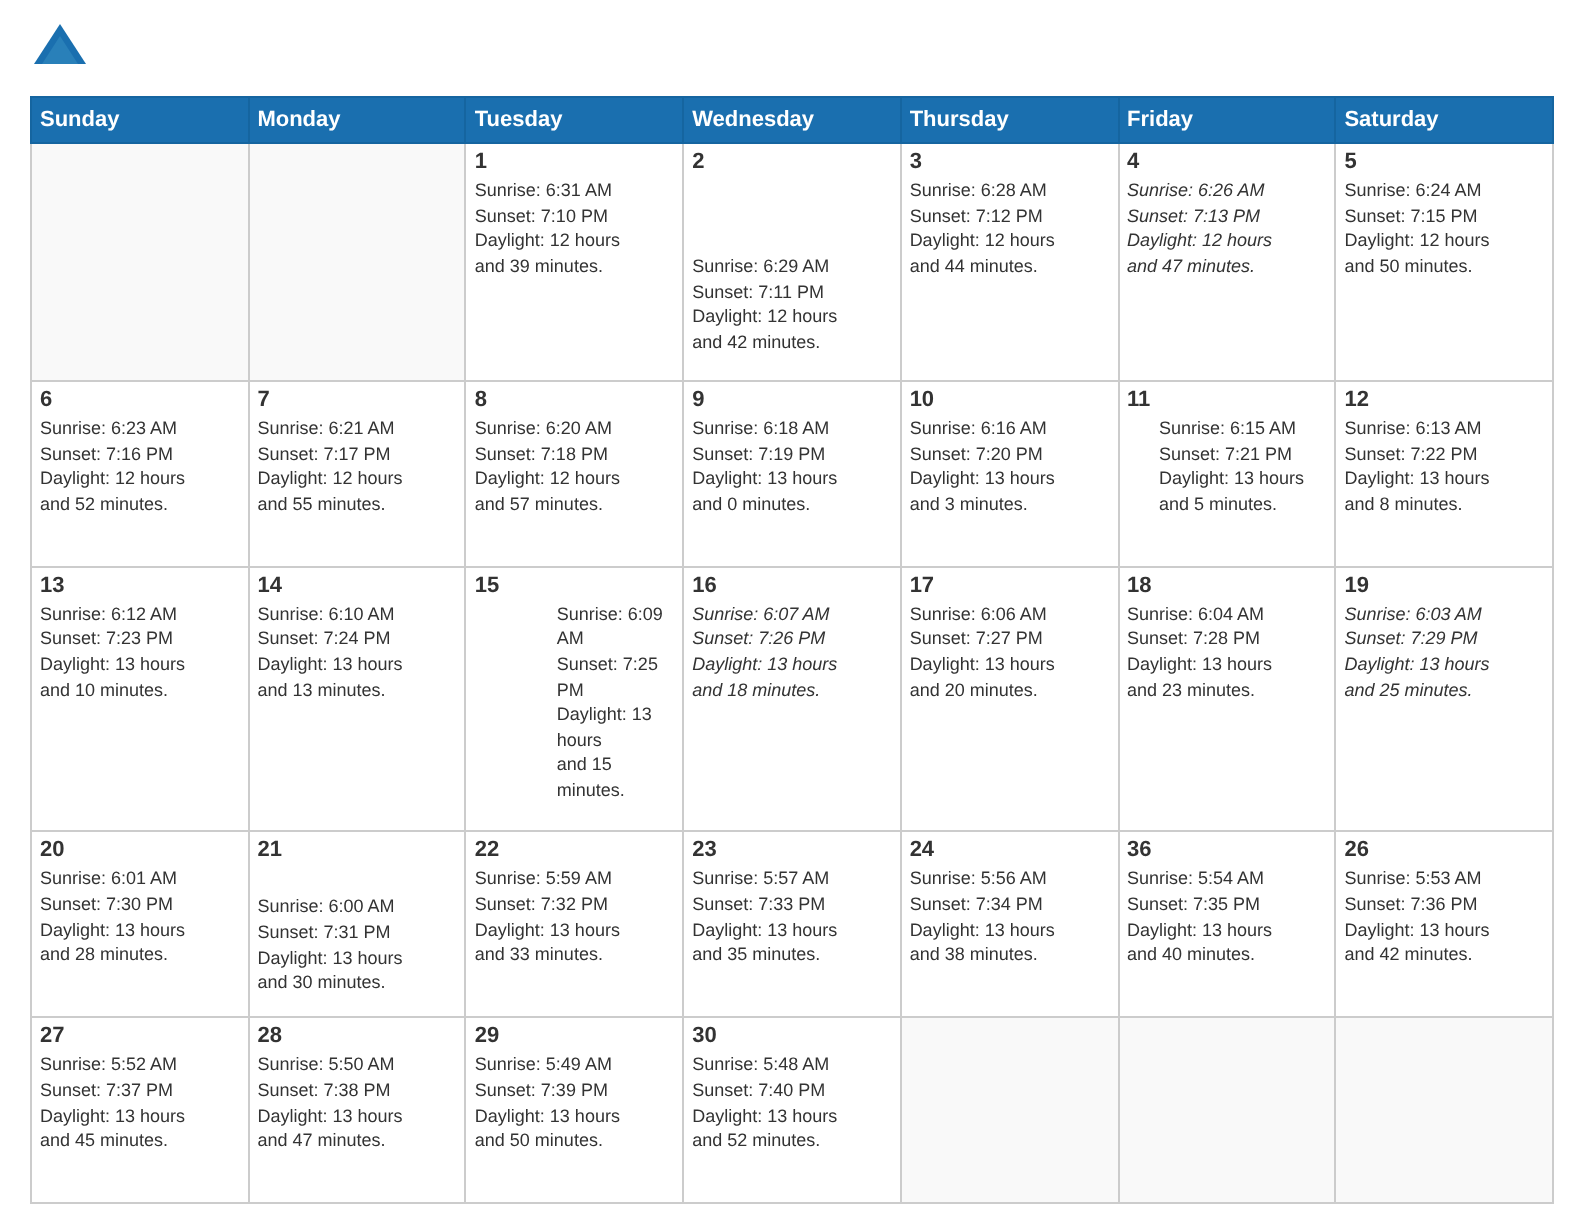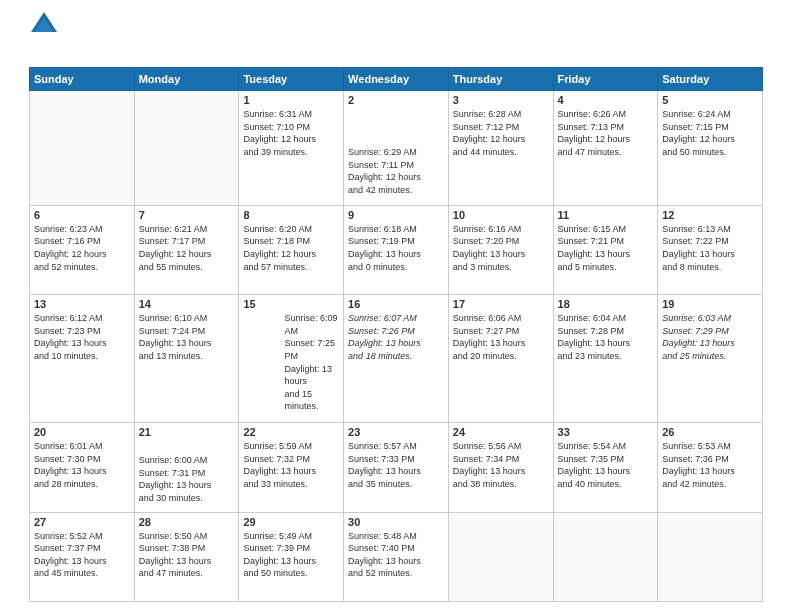--- a/index.html
+++ b/index.html
@@ -6,24 +6,23 @@
     body {
       width: 792px;
       height: 612px;
       font-family: Arial, sans-serif;
       background: #fff;
       overflow: hidden;
     }
     .page {
       width: 792px;
       height: 612px;
-      padding: 10px 29px;
+      padding: 10px 15px;
       display: flex;
       flex-direction: column;
-      gap: 19px;
     }
     .header {
       display: flex;
       justify-content: space-between;
       align-items: flex-start;
       margin-bottom: 8px;
     }
     .logo {
       display: flex;
       align-items: center;
@@ -153,21 +152,21 @@
           </td>
           <td>
             <span class="day-num">3</span>
             <div class="day-info" style="white-space: pre-line;">Sunrise: 6:28 AM
 Sunset: 7:12 PM
 Daylight: 12 hours
 and 44 minutes.</div>
           </td>
           <td>
             <span class="day-num">4</span>
-            <div class="day-info" style="white-space: pre-line;">Sunrise: 6:26 AM
+            <div class="day-info" style="white-space: pre-line; font-style: italic;">Sunrise: 6:26 AM
 Sunset: 7:13 PM
 Daylight: 12 hours
 and 47 minutes.</div>
           </td>
           <td>
             <span class="day-num">5</span>
             <div class="day-info" style="white-space: pre-line;">Sunrise: 6:24 AM
 Sunset: 7:15 PM
 Daylight: 12 hours
 and 50 minutes.</div>
@@ -204,21 +203,21 @@
           </td>
           <td>
             <span class="day-num">10</span>
             <div class="day-info" style="white-space: pre-line;">Sunrise: 6:16 AM
 Sunset: 7:20 PM
 Daylight: 13 hours
 and 3 minutes.</div>
           </td>
           <td>
             <span class="day-num">11</span>
-            <div class="day-info" style="white-space: pre-line;">Sunrise: 6:15 AM
+            <div class="day-info" style="white-space: pre-line; margin-left: 16px;">Sunrise: 6:15 AM
 Sunset: 7:21 PM
 Daylight: 13 hours
 and 5 minutes.</div>
           </td>
           <td>
             <span class="day-num">12</span>
             <div class="day-info" style="white-space: pre-line;">Sunrise: 6:13 AM
 Sunset: 7:22 PM
 Daylight: 13 hours
 and 8 minutes.</div>
@@ -305,21 +304,21 @@
 and 35 minutes.</div>
           </td>
           <td>
             <span class="day-num">24</span>
             <div class="day-info" style="white-space: pre-line;">Sunrise: 5:56 AM
 Sunset: 7:34 PM
 Daylight: 13 hours
 and 38 minutes.</div>
           </td>
           <td>
-            <span class="day-num">33</span>
+            <span class="day-num">36</span>
             <div class="day-info" style="white-space: pre-line;">Sunrise: 5:54 AM
 Sunset: 7:35 PM
 Daylight: 13 hours
 and 40 minutes.</div>
           </td>
           <td>
             <span class="day-num">26</span>
             <div class="day-info" style="white-space: pre-line;">Sunrise: 5:53 AM
 Sunset: 7:36 PM
 Daylight: 13 hours

